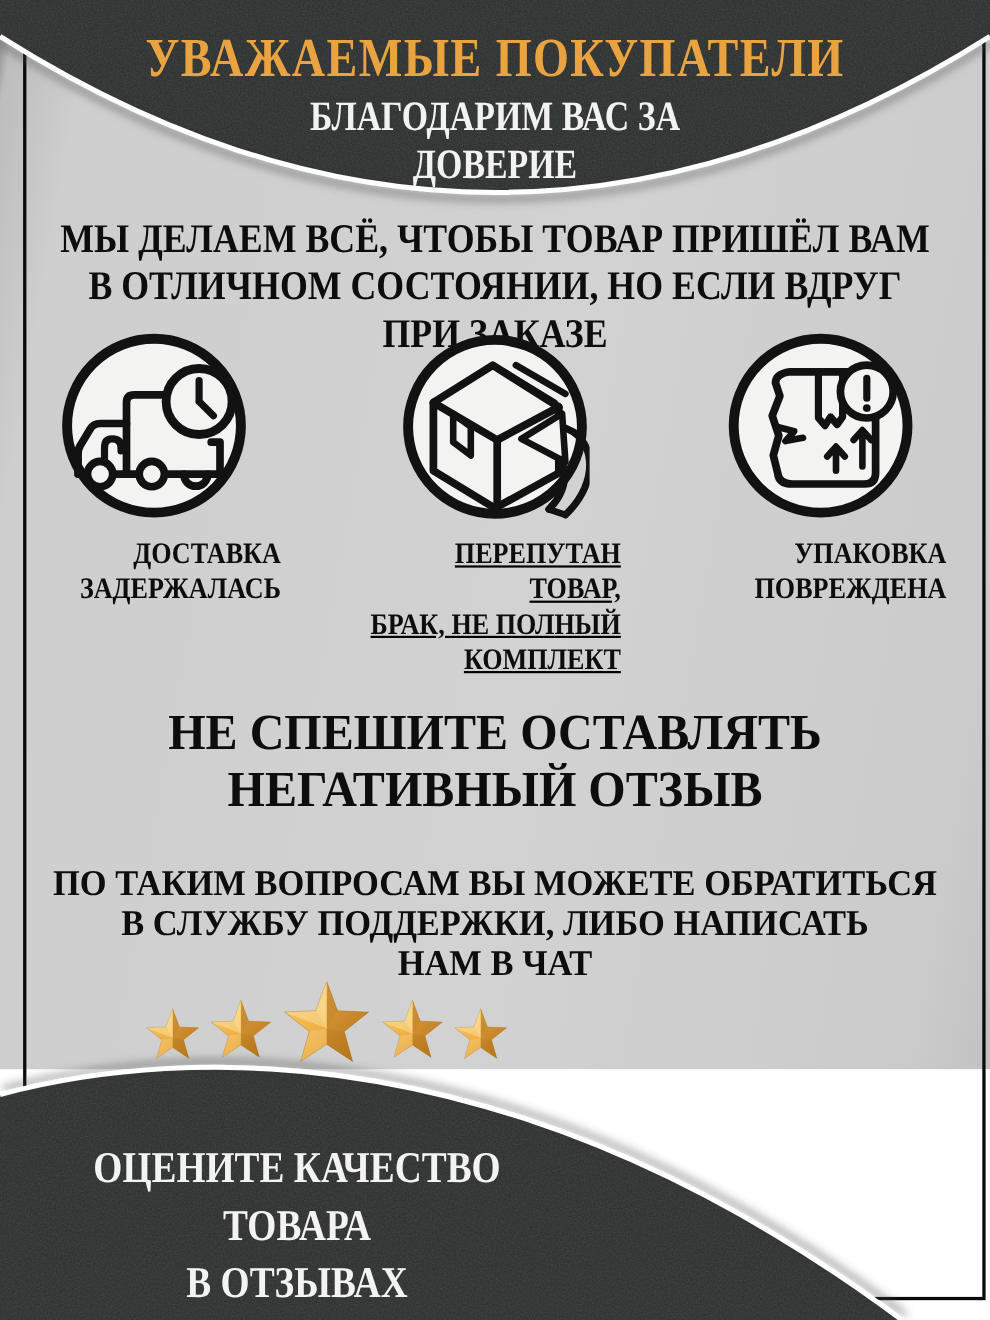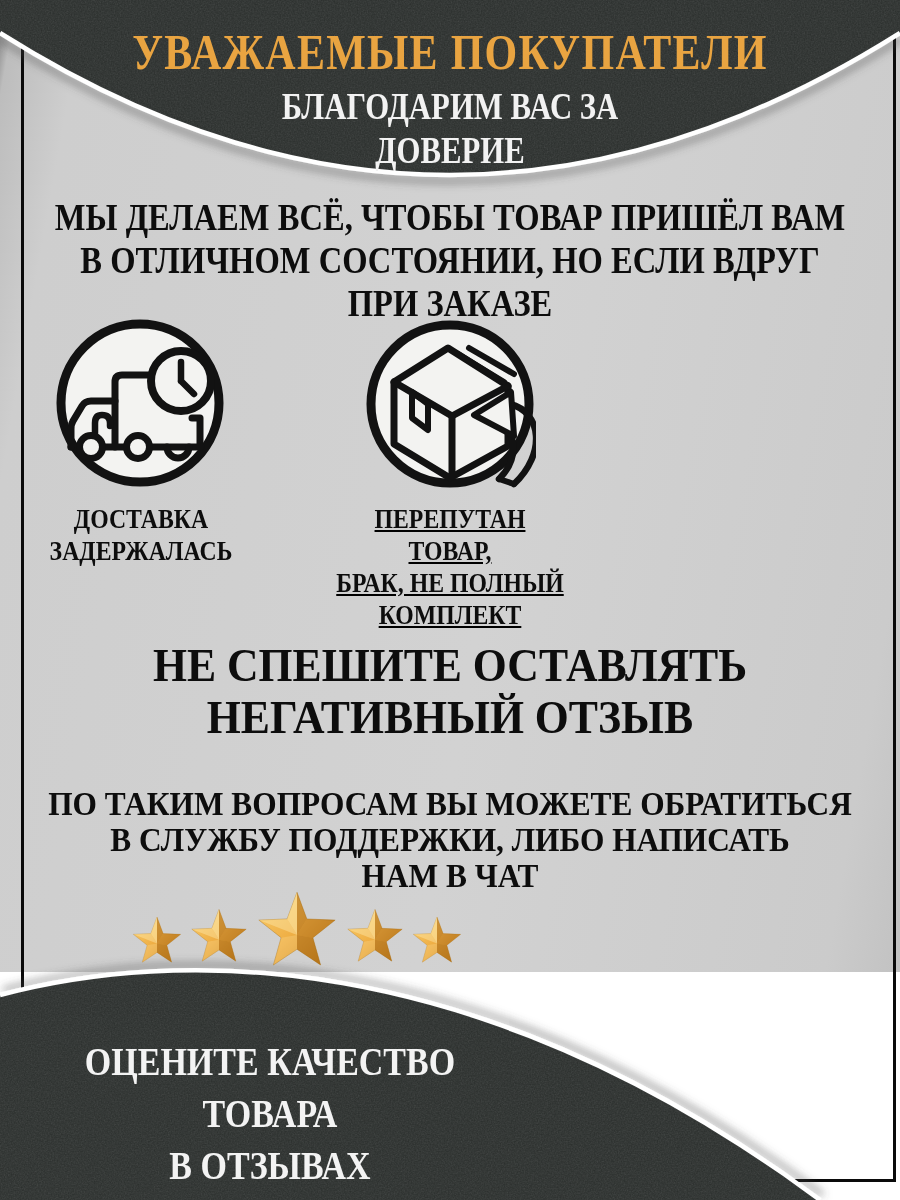--- a/index.html
+++ b/index.html
@@ -12,21 +12,21 @@
   svg.band{position:absolute;left:0;z-index:2;display:block;}
   #headerBand{top:0;}
   #footerBand{top:930px;}
   .txt{position:absolute;left:0;right:0;text-align:center;font-weight:700;color:#0d0d0d;z-index:3;}
   .cond{transform:scaleX(.84);transform-origin:50% 50%;}
   .hdr-gold{top:24px;font-size:50px;line-height:56px;letter-spacing:1.5px;color:#E9A441;}
   .hdr-sub{top:84px;font-size:38px;line-height:44px;color:#F2F2F2;transform:scaleX(.81);}
   .intro{top:196px;font-size:37px;line-height:43px;transform:scaleX(.88);}
   .warning{top:640px;font-size:46px;line-height:52px;transform:scaleX(.95);}
   .support{top:786px;font-size:33px;line-height:36px;transform:scaleX(.95);}
-  .issue{position:absolute;top:318px;width:260px;z-index:3;text-align:center;}
+  .issue{position:absolute;top:302px;width:260px;z-index:3;text-align:right;}
   .issue svg{display:block;margin:0 auto;}
   .issue .cap{margin-top:13px;font-size:27px;line-height:32px;font-weight:700;color:#0d0d0d;transform:scaleX(.88);transform-origin:50% 0;}
   #issue-0{left:11px;}  #issue-1{left:320px;text-decoration:underline;}  #issue-2{left:616px;}
   .ftr-text{top:1036px;left:0;width:540px;right:auto;font-size:40px;line-height:52px;color:#F3F3F3;transform:scaleX(.85);z-index:3;}
   .stars{position:absolute;left:117px;width:360px;bottom:3px;display:flex;align-items:flex-end;justify-content:center;gap:6px;z-index:3;}
   .stars svg{display:block;}
   .star-mid{margin-bottom:-7px;}
   .hidden-defs{position:absolute;width:0;height:0;overflow:hidden;}
 </style>
 </head>
@@ -99,20 +99,37 @@
       <path d="M135,161 L150,166" stroke-width="6"></path>
       <polygon points="147,74 150,118 110,97" fill="#F3F3F1" stroke-width="6"></polygon>
     </svg>
     <div class="cap">
       <div>ПЕРЕПУТАН ТОВАР,</div>
       <div>БРАК, НЕ ПОЛНЫЙ</div>
       <div>КОМПЛЕКТ</div>
     </div>
   </div>
 
+  <div class="issue" id="issue-2">
+    <svg width="172" height="172" viewBox="0 0 172 172" fill="none" stroke="#121212" stroke-linecap="round" stroke-linejoin="round">
+      <circle cx="86" cy="85" r="79" fill="#F3F3F1" stroke-width="9"></circle>
+      <path d="M58,36 H126 Q136,36 136,44 V128 Q136,138 126,138 H60 Q48,138 47,128 L43,112 48,94 42,76 49,58 45,46 Q45,38 58,36 Z" stroke-width="7"></path>
+      <path d="M84,36 V78 L90,85 95,77 101,84 106,77 V36" stroke-width="6.5"></path>
+      <path d="M46,86 L62,90 54,99 70,96" stroke-width="6"></path>
+      <path d="M100,126 V106 M92,113 L100,104 108,113" stroke-width="6"></path>
+      <path d="M124,122 V90 M116,98 L124,89 132,98" stroke-width="6"></path>
+      <circle cx="128" cy="54" r="24" fill="#F3F3F1" stroke-width="7"></circle>
+      <path d="M128,42 V60" stroke-width="6.5"></path>
+      <circle cx="128" cy="69" r="3.5" fill="#121212" stroke="none"></circle>
+    </svg>
+    <div class="cap">
+      <div>УПАКОВКА</div>
+      <div>ПОВРЕЖДЕНА</div>
+    </div>
+  </div>
 
   <div class="txt warning">
     <div>НЕ СПЕШИТЕ ОСТАВЛЯТЬ</div>
     <div>НЕГАТИВНЫЙ ОТЗЫВ</div>
   </div>
 
   <div class="txt support">
     <div>ПО ТАКИМ ВОПРОСАМ ВЫ МОЖЕТЕ ОБРАТИТЬСЯ</div>
     <div>В СЛУЖБУ ПОДДЕРЖКИ, ЛИБО НАПИСАТЬ</div>
     <div>НАМ В ЧАТ</div>

